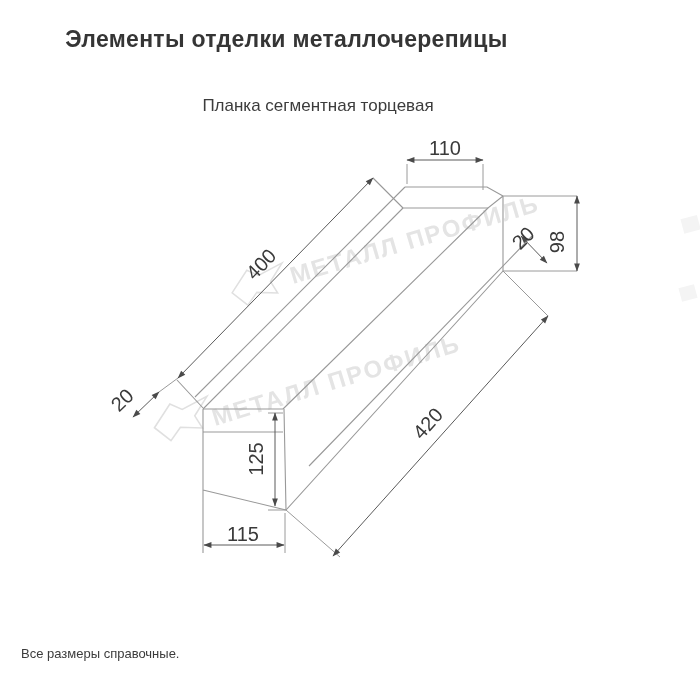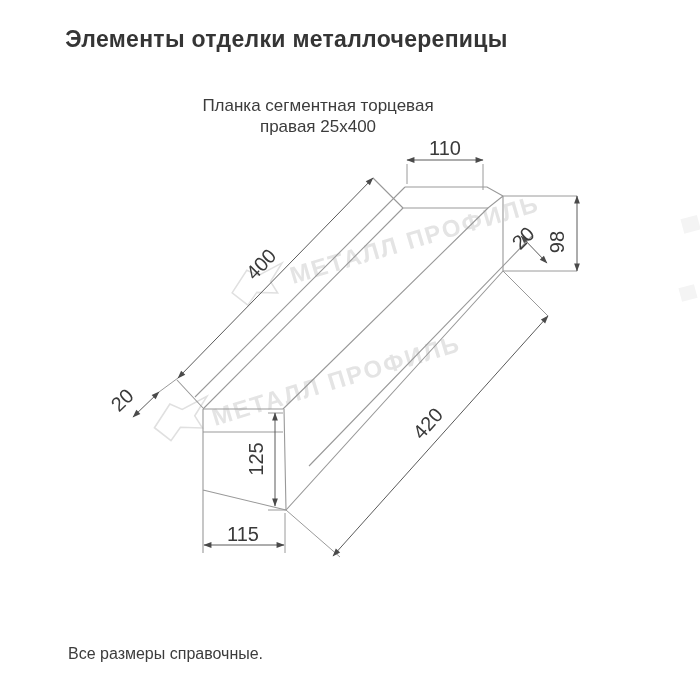--- a/index.html
+++ b/index.html
@@ -10,34 +10,33 @@
   .page-title{
     position:absolute;top:26px;left:0;width:573px;text-align:center;
     font-size:23px;font-weight:bold;color:#353535;letter-spacing:0.3px;
   }
   .subtitle{
     position:absolute;top:95px;left:0;width:636px;text-align:center;
     font-size:17px;color:#3c3c3c;line-height:21px;
   }
   .footer{
     position:absolute;top:645px;left:21px;right:10px;
-    font-size:16px;color:#3c3c3c;line-height:17px;text-align:left;margin-left:47px;
+    font-size:13px;color:#3c3c3c;line-height:17px;text-align:left;
   }
   svg text{font-family:"Liberation Sans", sans-serif;}
   .dim-label{font-size:20px;fill:#3a3a3a;}
   .wm-text{font-size:24px;font-weight:bold;fill:#e4e4e4;letter-spacing:2px;}
 </style>
 </head>
 <body>
 
 <div class="page-title">Элементы отделки металлочерепицы</div>
 
 <div class="subtitle">
   <div>Планка сегментная торцевая</div>
-  <div>правая 25х400</div>
 </div>
 
 <svg width="700" height="700" viewBox="0 0 700 700" style="position:absolute;left:0;top:0;">
   <defs>
     <marker id="arw" viewBox="0 0 10 10" refX="9.3" refY="5" markerWidth="11" markerHeight="8" orient="auto-start-reverse">
       <path d="M0,1.4 L10,5 L0,8.6 z" fill="#4a4a4a"></path>
     </marker>
   </defs>
 
   <g>

